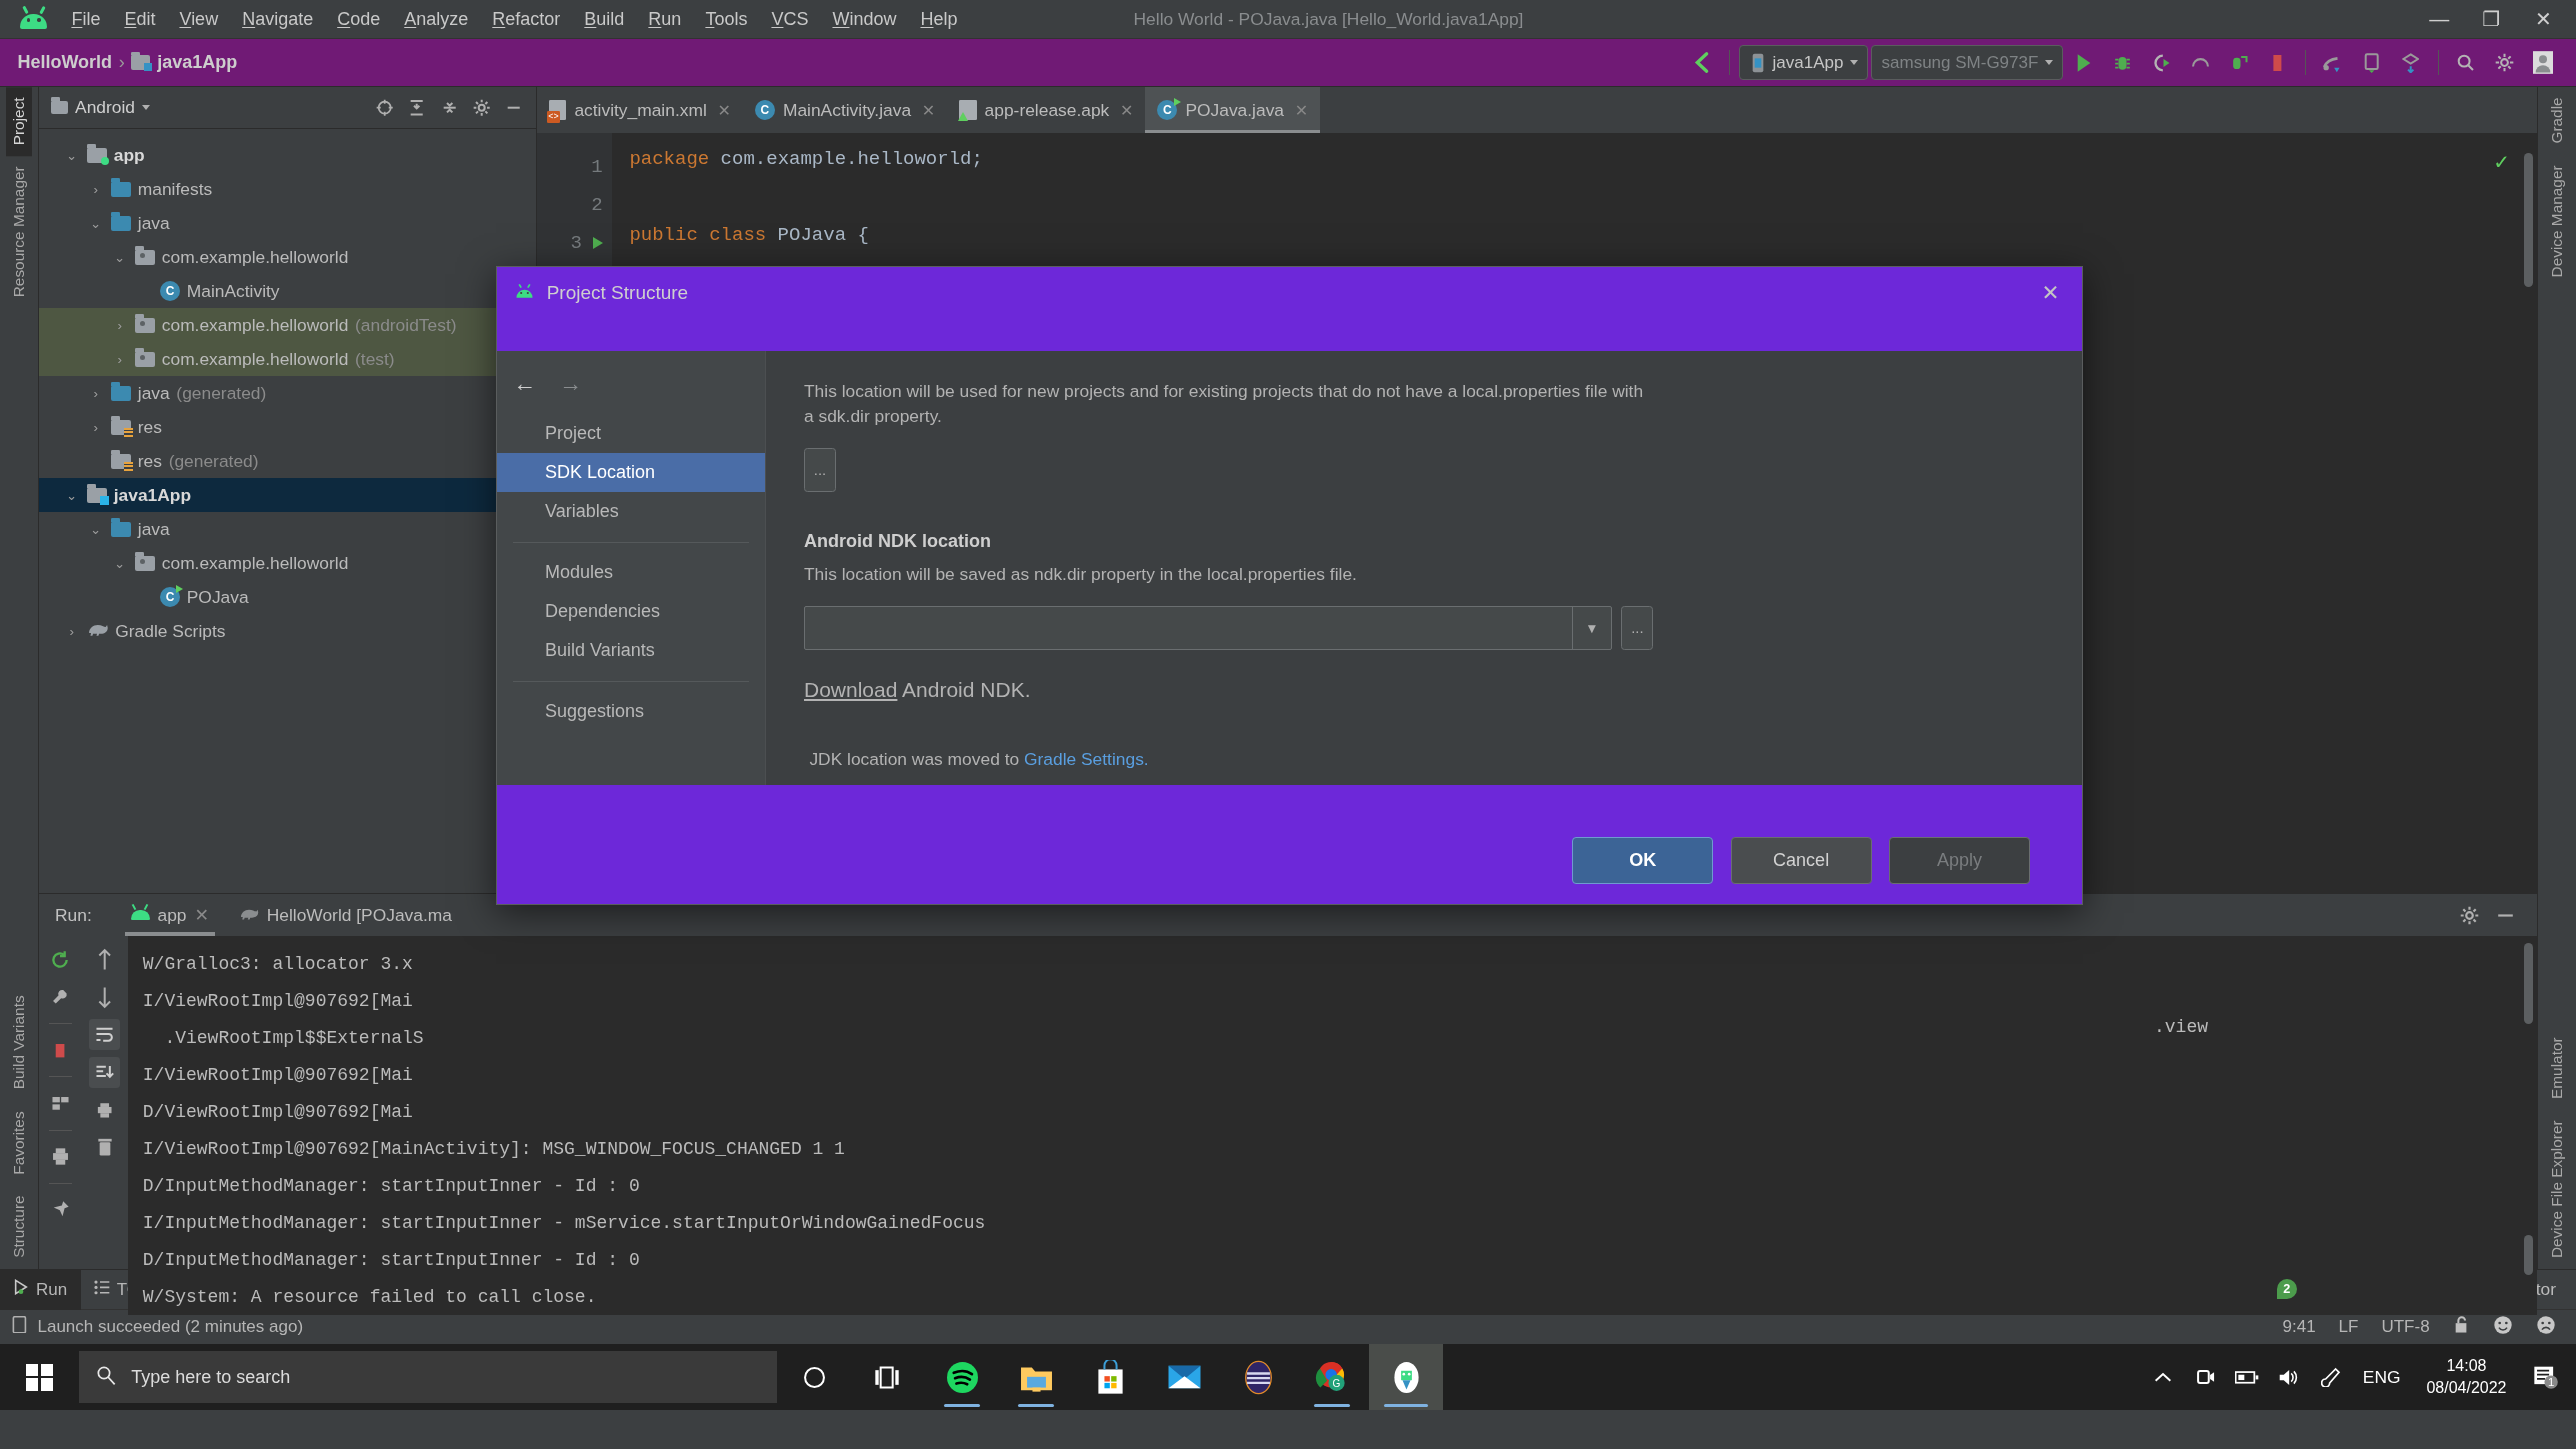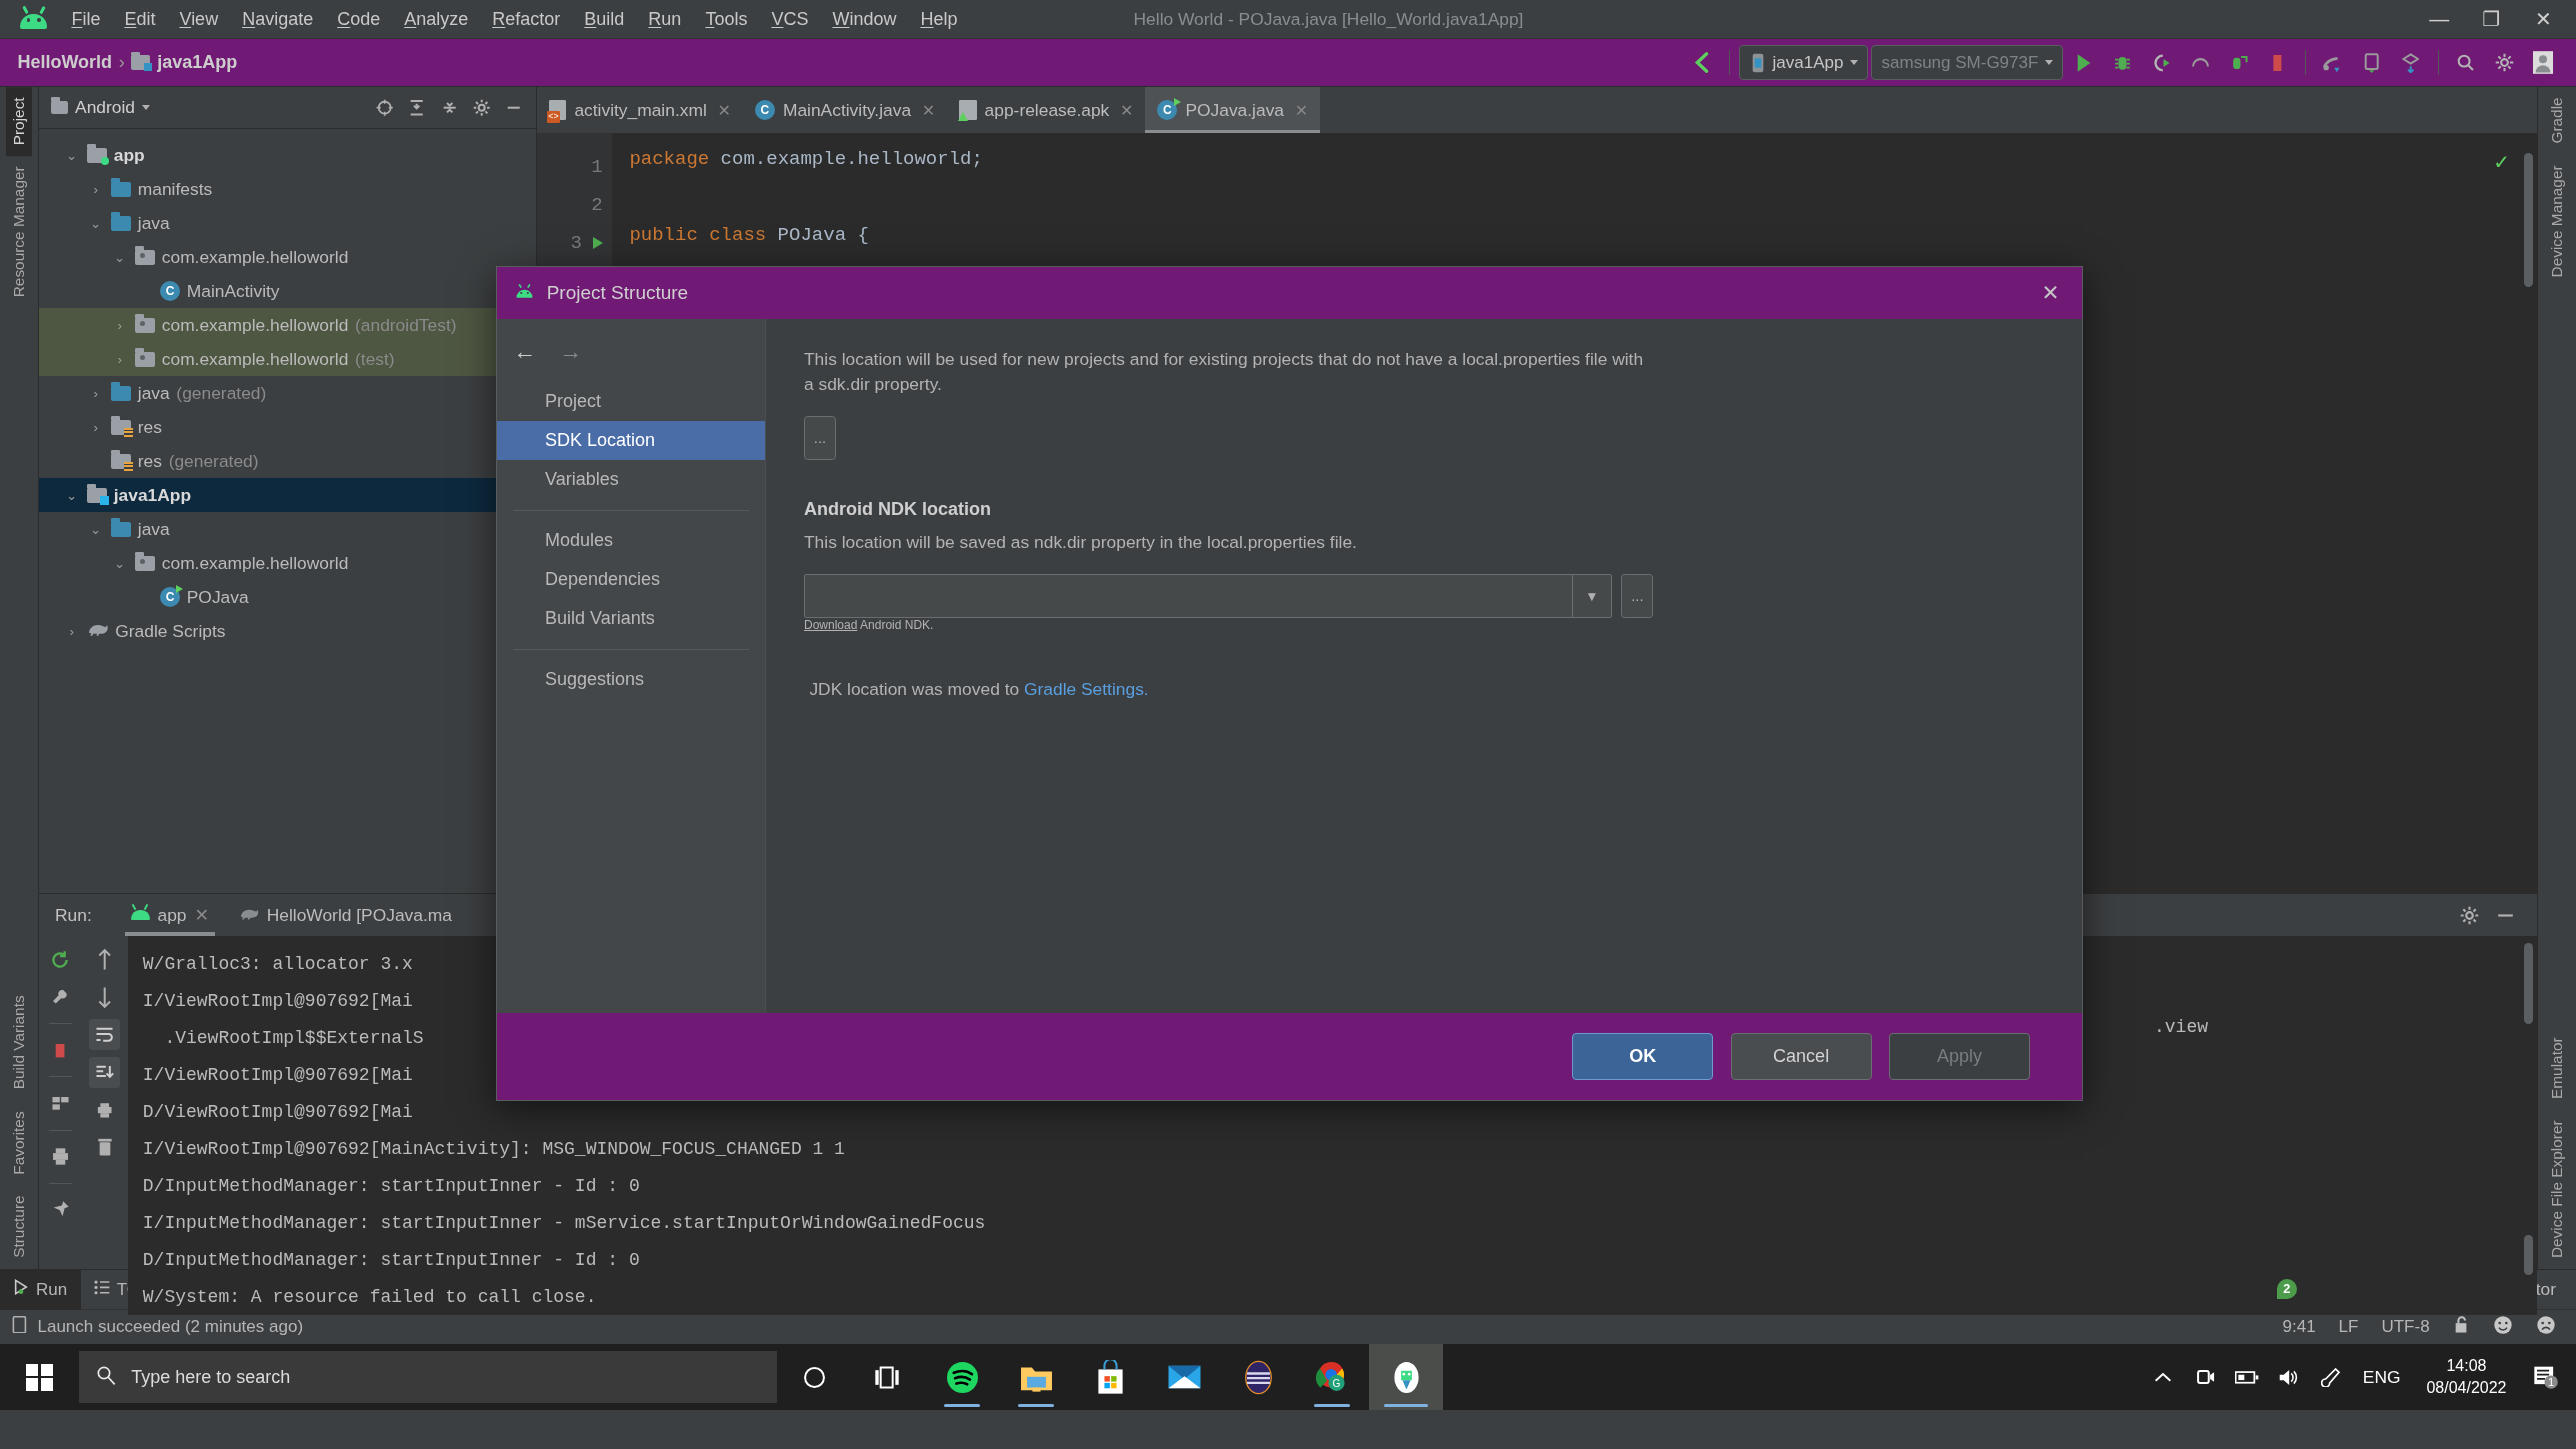--- a/index.html
+++ b/index.html
@@ -151,23 +151,23 @@
   .tb-app.running::after{content:"";position:absolute;bottom:2.7px;left:19px;right:19px;height:3.4px;background:#7fb2e0;border-radius:2px;}
   .tb-app.active { background:#4a4d4a; }
   .tb-app.active::after{content:"";position:absolute;bottom:2.7px;left:14.8px;right:14.8px;height:3.4px;background:#7fb2e0;border-radius:2px;}
   #tray { margin-left:auto; display:flex; align-items:center; gap:0; padding-right:6.7px; color:#fff; }
   .tray-ic { width:42px; height:66px; display:flex; align-items:center; justify-content:center; font-size:17.4px; color:#fff; }
   #clock { text-align:center; font-size:16px; line-height:1.35; color:#fff; padding:0 14.8px; }
   #notif { width:48px;height:66px;display:flex;align-items:center;justify-content:center;position:relative; }
 
   
   #overlay { position:absolute; inset:0; pointer-events:none; }
-  #dialog { position:absolute; left:496px; top:266px; width:1587px; height:835px; background:#701a75;
+  #dialog { position:absolute; left:496px; top:266px; width:1587px; height:639px; background:#6d28d9;
             border:0.7px solid #5a5d5e; box-shadow:0 8px 34px rgba(0,0,0,.55); display:flex; flex-direction:column;
-            pointer-events:auto; }
+            pointer-events:auto;gap:32px; }
   #dlg-title { height:52px; display:flex; align-items:center; gap:10.7px; padding:0 13.4px 0 16px; }
   #dlg-title .t { font-size:19px; color:#cfcfcf; }
   #dlg-close { margin-left:auto; width:36px;height:36px; display:flex;align-items:center;justify-content:center;
                color:#c4c4c4; font-size:21.5px; }
   #dlg-body { flex:1; display:flex; }
   #dlg-side { width:268px; background:#434749; padding-top:9.4px; }
   #dlg-nav-arrows { display:flex; gap:23px; padding:9.4px 0 17.4px 16px; font-size:23px; color:#cfcfcf; }
   #dlg-nav-arrows .fw { color:#8a8d8f; }
   .dlg-item { height:39px; display:flex; align-items:center; padding-left:48px; font-size:18px; color:#b9b9b9; }
   .dlg-item.active { background:#4a6da7; color:#ffffff; }
@@ -178,21 +178,21 @@
   .field-row { display:flex; align-items:center; gap:9.4px; margin-top:19px; }
   .tfield { width:808px; height:44px; background:#45494a; border:0.7px solid #6a6e70; border-radius:2px;
             display:flex; align-items:center; padding:0 10.7px; font-size:17.4px; color:#c6c6c6; }
   .tfield.combo-f { padding-right:0; }
   .tfield .dd { margin-left:auto; width:39px; height:43px; border-left:0.7px solid #6a6e70;
                 display:flex; align-items:center; justify-content:center; color:#b0b0b0; font-size:13.4px; }
   .browse { width:32px;height:44px;background:#45494a;border:0.7px solid #6a6e70;border-radius:3.4px;
             display:flex;align-items:center;justify-content:center;color:#b0b0b0;font-size:14.8px; }
   .link { color:#b3b3b3; text-decoration:underline; }
   .link-blue { color:#5a9fe0; }
-  .note { font-size:12px; color:#b3b3b3; }
+  .note { margin-top:28px; font-size:21px; color:#b3b3b3; }
   .note2 { margin-top:47px; font-size:17.4px; color:#b3b3b3; padding-left:5.4px; }
   #dlg-footer { height:87px; display:flex; align-items:center; justify-content:flex-end; gap:17.4px; padding-right:52px; }
   .dbtn { min-width:141px; height:47px; border-radius:4px; display:flex; align-items:center; justify-content:center;
           font-size:18px; border:0.7px solid #6a6e70; background:#4a4d4f; color:#d2d2d2; }
   .dbtn.primary { background:#3c6496; border-color:#6f9ad0; color:#ffffff; font-weight:bold; }
   .dbtn.disabled { color:#7a7d7f; background:#3c3f41; }
 </style>
 </head>
 <body>
 

